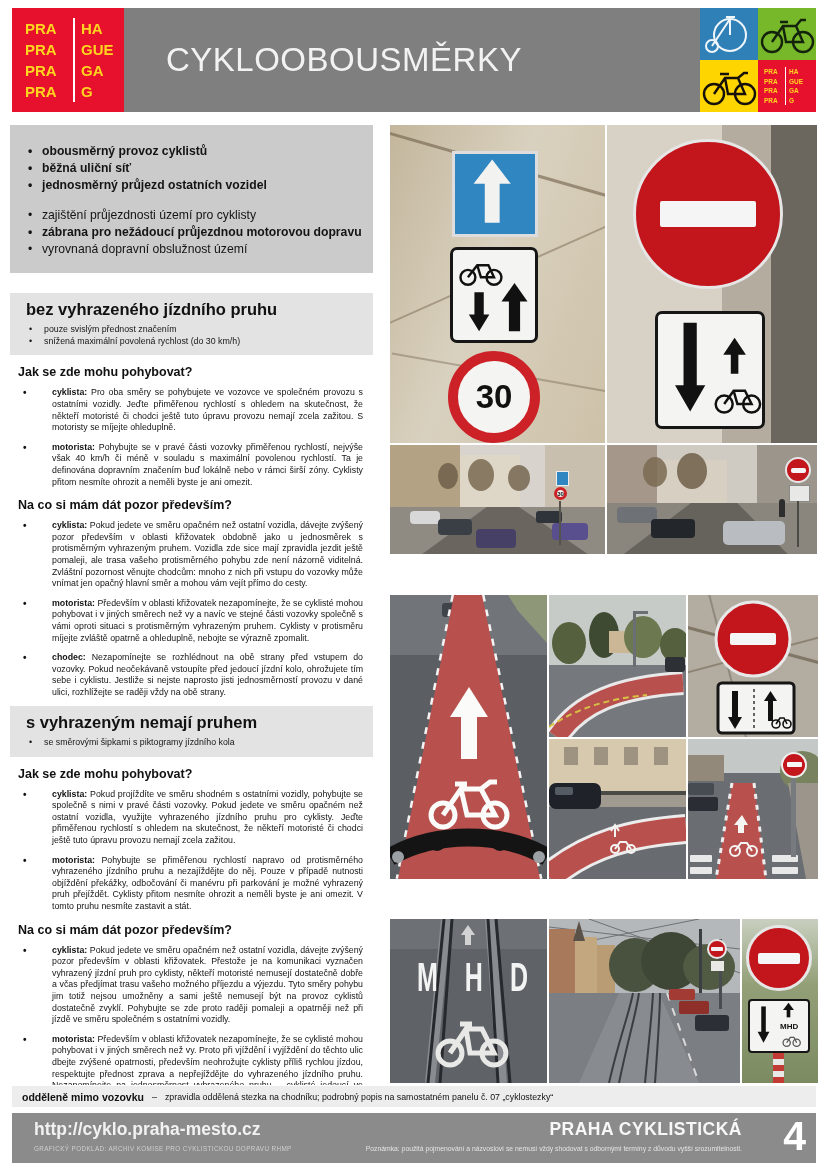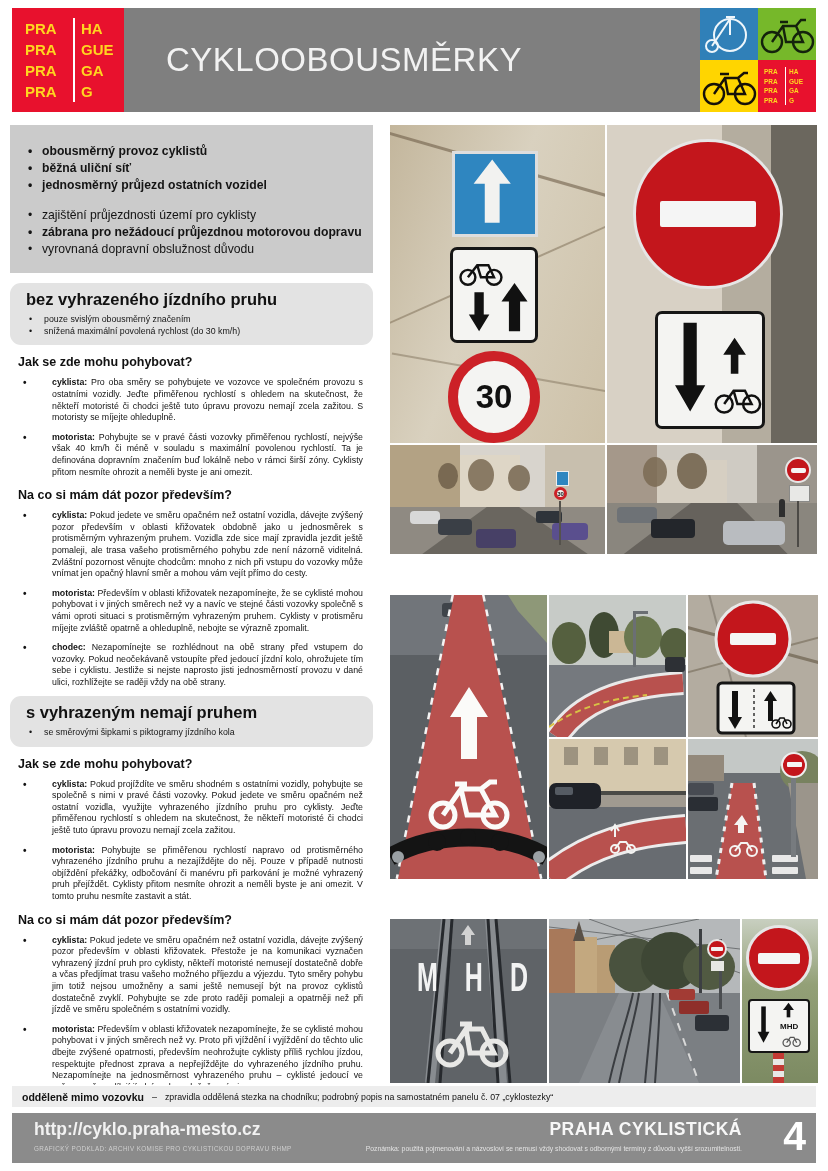--- a/index.html
+++ b/index.html
@@ -20,27 +20,27 @@
   .q{position:relative;overflow:hidden;}
   .q-blue{background:#3080b8;} .q-green{background:#76b82a;}
   .q-yellow{background:#ffd500;}
   .q-red{background:#e8112d;display:flex;flex-direction:column;justify-content:center;}
   .q-red .logo-row{font-size:6.5px;line-height:9.5px;}
   .q-red .logo-row .l{width:21px;padding-left:6px;}
   .q-red .logo-row .r{border-left:1px solid #fff;padding-left:3px;}
 
   
   .col{position:absolute;left:10px;top:125px;width:363px;height:960px;overflow:hidden;}
-  .intro-box{background:#cbcbcb;padding:18px 10px 15px 10px;margin-bottom:10px;}
+  .intro-box{background:#cbcbcb;padding:18px 10px 15px 10px;margin-bottom:20px;}
   .intro-box ul{margin:0;padding:0;list-style:none;}
   .intro-box li{position:relative;padding-left:22px;font-size:12.2px;line-height:17px;color:#141414;}
   .intro-box li::before{content:"•";position:absolute;left:8px;}
   .intro-box ul + ul{margin-top:13px;}
   .bold{font-weight:bold;}
-  .sec-head{background:#e3e3e3;padding:7px 10px 8px 10px;margin:8px 0 2px 0;border-radius:11px;}
+  .sec-head{background:#e3e3e3;padding:7px 10px 8px 10px;margin:8px 0 2px 0;}
   .sec-head h2{margin:0 0 4px 6px;font-size:16.5px;}
   .sec-head ul{margin:0;padding:0;list-style:none;}
   .sec-head li{position:relative;padding-left:24px;font-size:8.8px;line-height:12.2px;color:#161616;}
   .sec-head li::before{content:"•";position:absolute;left:9px;font-size:9px;}
   h3{font-size:12.5px;margin:10px 0 5px 8px;}
   .pitem{position:relative;padding-left:34px;padding-right:2px;margin-bottom:7px;}
   .pitem::before{content:"•";position:absolute;left:13px;top:0;font-size:10px;font-weight:bold;}
   .pitem p{margin:8px;font-size:8.8px;line-height:11.6px;text-align:justify;color:#141414;}
 
   
@@ -149,29 +149,29 @@
 
     <div class="intro-box">
       <ul>
         <li class="bold">obousměrný provoz cyklistů</li>
         <li class="bold">běžná uliční síť</li>
         <li class="bold">jednosměrný průjezd ostatních vozidel</li>
       </ul>
       <ul>
         <li>zajištění průjezdnosti území pro cyklisty</li>
         <li class="bold">zábrana pro nežádoucí průjezdnou motorovou dopravu</li>
-        <li>vyrovnaná dopravní obslužnost důvodu</li>
+        <li>vyrovnaná dopravní obslužnost území</li>
       </ul>
     </div>
 
     <section>
       <div class="sec-head">
         <h2>bez vyhrazeného jízdního pruhu</h2>
         <ul>
-          <li>pouze svislým obousměrný značením</li>
+          <li>pouze svislým přednost značením</li>
           <li>snížená maximální povolená rychlost (do 30 km/h)</li>
         </ul>
       </div>
       <h3>Jak se zde mohu pohybovat?</h3>
       <div class="pitem">
           <p><strong>cyklista:</strong> <span>Pro oba směry se pohybujete ve vozovce ve společném provozu s ostatními vozidly. Jeďte přiměřenou rychlostí s ohledem na skutečnost, že někteří motoristé či chodci ještě tuto úpravu provozu nemají zcela zažitou. S motoristy se míjejte ohleduplně.</span></p>
         </div>
       <div class="pitem">
           <p><strong>motorista:</strong> <span>Pohybujte se v pravé části vozovky přiměřenou rychlostí, nejvýše však 40 km/h či méně v souladu s maximální povolenou rychlostí. Ta je definována dopravním značením buď lokálně nebo v rámci širší zóny. Cyklisty přitom nesmíte ohrozit a neměli byste je ani omezit.</span></p>
         </div>

